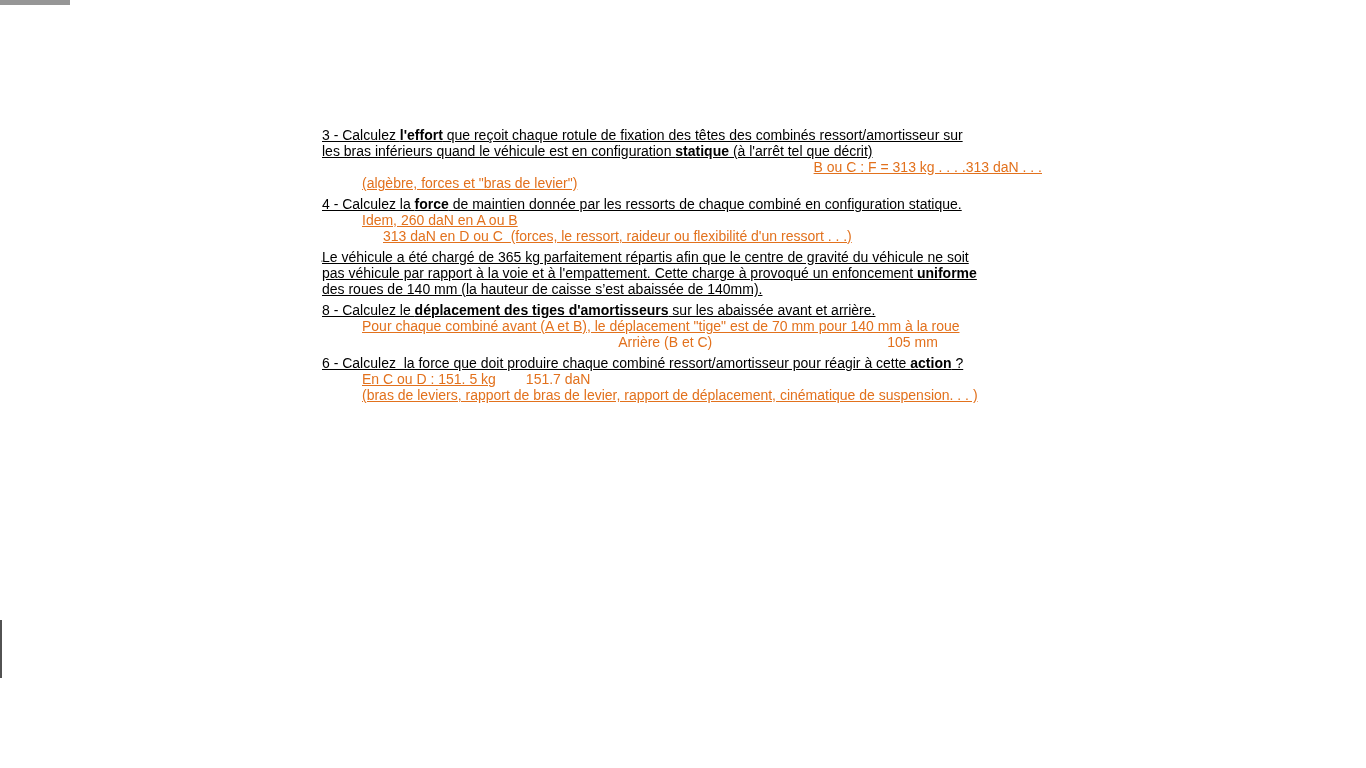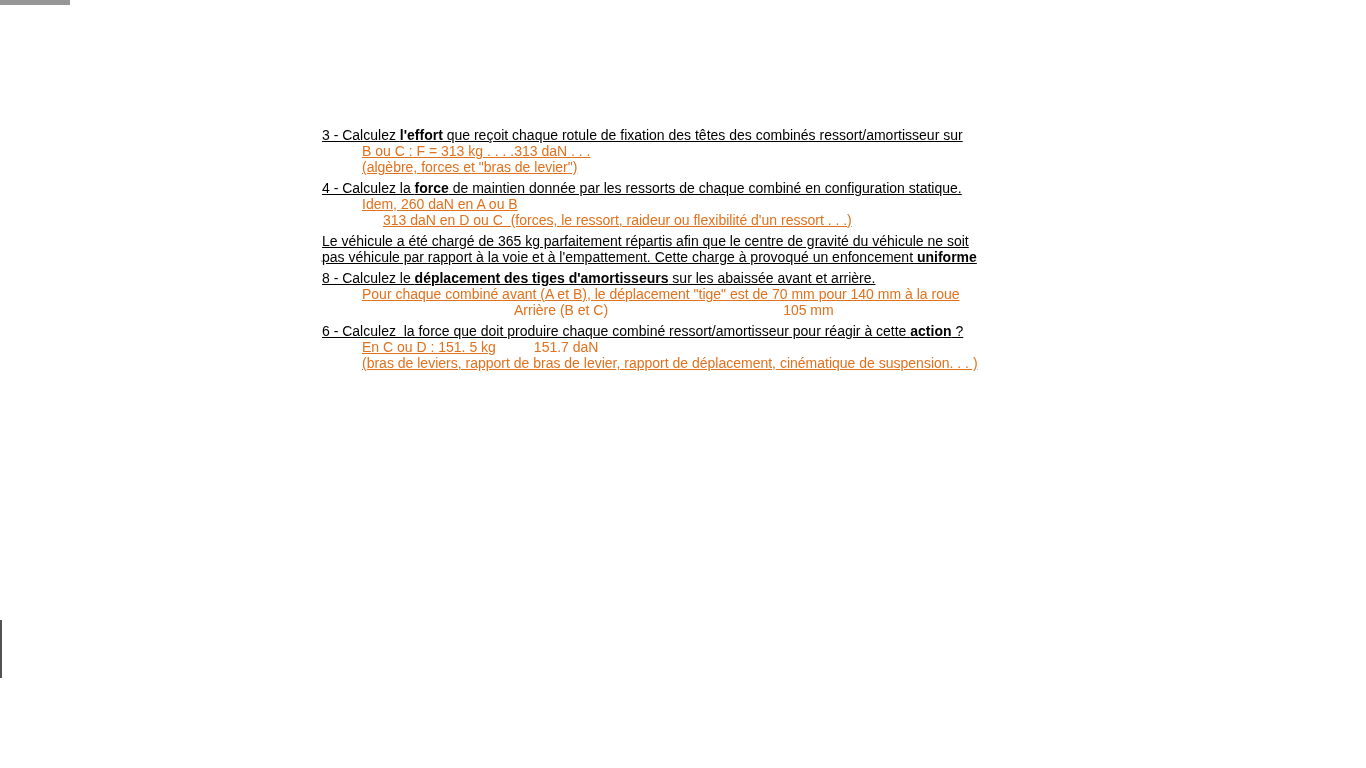--- a/index.html
+++ b/index.html
@@ -45,35 +45,37 @@
 </head>
 <body style="background: rgb(255, 255, 255);">
 
 <div class="top-bar"></div>
 <div class="left-line"></div>
 <span class="stray-dot" style="color: rgb(138, 138, 138);">.</span>
 
 <main class="doc" id="doc">
     <div class="block">
       <div class="line"><span>3 - Calculez </span><span class="bold">l'effort</span><span> que reçoit chaque rotule de fixation des têtes des combinés ressort/amortisseur sur</span></div>
-      <div class="line answer" style="padding-left: 40px;"><span>B ou C : F = 313 kg . . . .313 daN . . .</span></div>
+      <div class="line"><span>les bras inférieurs quand le véhicule est en configuration </span><span class="bold">statique</span><span> (à l'arrêt tel que décrit)</span></div>
+      <div class="line answer" style="padding-left: 40px; text-align: right;"><span>B ou C : F = 313 kg . . . .313 daN . . .</span></div>
       <div class="line answer" style="padding-left: 40px;"><span>(algèbre, forces et "bras de levier")</span></div>
     </div>
     <div class="block">
       <div class="line"><span>4 - Calculez la </span><span class="bold">force</span><span> de maintien donnée par les ressorts de chaque combiné en configuration statique.</span></div>
       <div class="line answer" style="padding-left: 40px;"><span>Idem, 260 daN en A ou B</span></div>
       <div class="line answer" style="padding-left: 61px;"><span>313 daN en D ou C  (forces, le ressort, raideur ou flexibilité d'un ressort . . .)</span></div>
     </div>
     <div class="block">
       <div class="line"><span>Le véhicule a été chargé de 365 kg parfaitement répartis afin que le centre de gravité du véhicule ne soit</span></div>
       <div class="line"><span>pas véhicule par rapport à la voie et à l'empattement. Cette charge à provoqué un enfoncement </span><span class="bold">uniforme</span></div>
+      <div class="line"><span>des roues de 140 mm (la hauteur de caisse s’est abaissée de 140mm).</span></div>
     </div>
     <div class="block">
       <div class="line"><span>8 - Calculez le </span><span class="bold">déplacement des tiges d'amortisseurs</span><span> sur les abaissée avant et arrière.</span></div>
       <div class="line answer" style="padding-left: 40px;"><span>Pour chaque combiné avant (A et B), le déplacement "tige" est de 70 mm pour 140 mm à la roue</span></div>
-      <div class="line answer" style="padding-left: 40px;"><span class="shift" style="margin-left: 152px;">Arrière (B et C)</span><span class="shift" style="margin-left: 175px;">105 mm</span></div>
+      <div class="line answer" style="padding-left: 40px; text-align: center;"><span class="shift" style="margin-left: 152px;">Arrière (B et C)</span><span class="shift" style="margin-left: 175px;">105 mm</span></div>
     </div>
     <div class="block">
       <div class="line"><span>6 - Calculez  la force que doit produire chaque combiné ressort/amortisseur pour réagir à cette </span><span class="bold">action</span><span> ?</span></div>
-      <div class="line answer" style="padding-left: 40px;"><span>En C ou D : 151. 5 kg</span><span class="shift" style="margin-left: 38px;">151.7 daN</span></div>
+      <div class="line answer" style="padding-left: 40px;"><span>En C ou D : 151. 5 kg</span><span class="shift" style="margin-left: 30px;">151.7 daN</span></div>
       <div class="line answer" style="padding-left: 40px;"><span>(bras de leviers, rapport de bras de levier, rapport de déplacement, cinématique de suspension. . . )</span></div>
     </div>
   </main>
 
 </body></html>

